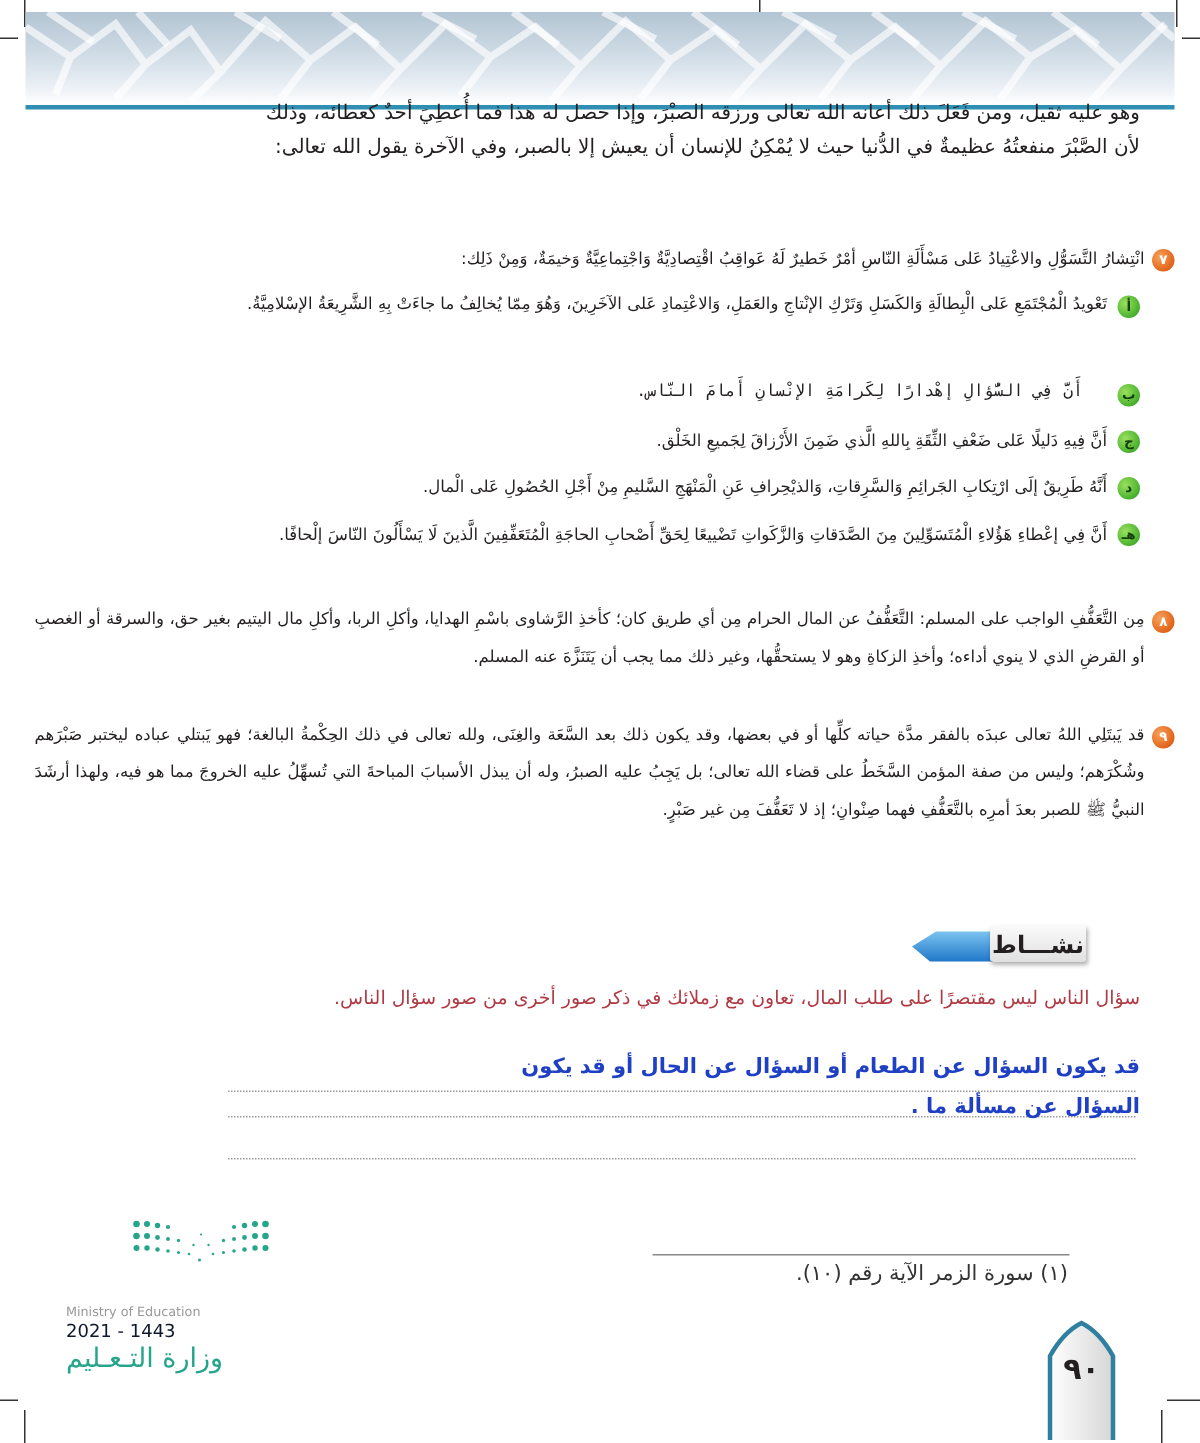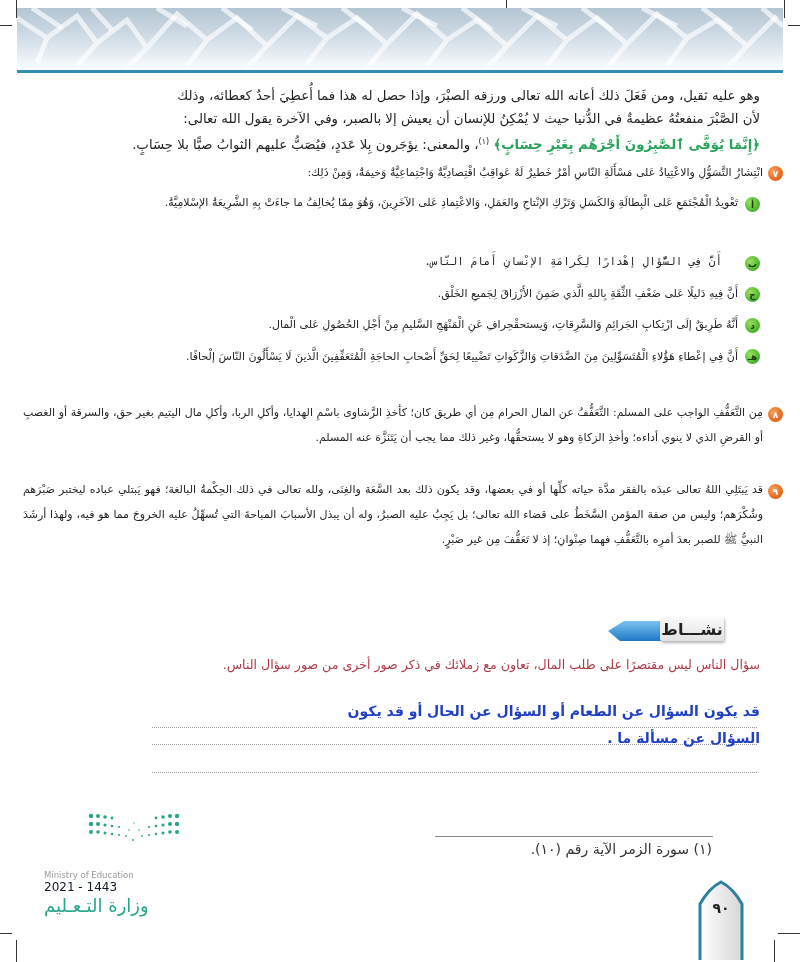--- a/index.html
+++ b/index.html
@@ -16,21 +16,21 @@
   .activity-q{position:absolute;right:40px;width:695px;top:652px;font-size:12.6px;line-height:26px;color:#b03a44;direction:rtl;text-align:right;}
   .answer-line{position:absolute;left:152px;width:605px;height:0;border-bottom:1px dotted #999;}
   .answer{position:absolute;direction:rtl;font-size:14px;font-weight:bold;color:#1f3fc4;white-space:nowrap;}
   .footnote-rule{position:absolute;left:435px;top:836px;width:278px;height:1px;background:#888;}
   .footnote{position:absolute;right:88px;top:841px;font-size:14px;direction:rtl;color:#333;}
   .logo-dots{position:absolute;left:88px;top:813px;}
   .logo-ar{position:absolute;left:44px;top:895px;font-size:18px;color:#27a58b;direction:rtl;}
   .logo-en{position:absolute;left:44px;top:870px;font-size:8.5px;color:#999;}
   .logo-year{position:absolute;left:44px;top:880px;font-size:12px;color:#0f172a;}
   .pagenum{position:absolute;left:697px;top:880px;width:48px;height:80px;}
-  .pagenum-text{position:absolute;left:697px;top:900px;width:48px;text-align:center;font-size:14px;font-weight:bold;}
+  .pagenum-text{position:absolute;left:697px;top:900px;width:48px;text-align:center;font-size:20px;font-weight:bold;}
 </style>
 </head>
 <body>
 
 <div class="crop" style="left:16px;top:0;width:1px;height:18px;"></div>
 <div class="crop" style="left:0;top:25px;width:12px;height:1px;"></div>
 <div class="crop" style="left:506px;top:0;width:1px;height:18px;"></div>
 <div class="crop" style="left:784px;top:0;width:1px;height:18px;"></div>
 <div class="crop" style="left:788px;top:25px;width:12px;height:1px;"></div>
 <div class="crop" style="left:0;top:933px;width:12px;height:1px;"></div>
@@ -41,43 +41,39 @@
 <div style="position:absolute;left:17px;top:8px;width:766px;height:62px;background:linear-gradient(180deg,#b3c5d3 0%,#cfdbe5 45%,#eaf0f5 80%,#ffffff 100%);overflow:hidden;">
   <svg width="766" height="62" viewBox="0 0 766 62" style="position:absolute;left:0;top:0;">
     <g stroke="#ffffff" stroke-opacity="0.65" stroke-width="5" fill="none">
       <path d="M0 10 L30 30 L20 55 M30 30 L60 8 L80 35 L60 58 M80 35 L110 12 L130 40 L110 60 M130 40 L160 6 L190 32 L170 58 M190 32 L220 10 L250 38 L230 60 M250 38 L280 8 L310 30 L290 56 M310 30 L340 10 L370 36 L350 60 M370 36 L400 6 L430 32 L410 58 M430 32 L460 12 L490 38 L470 60 M490 38 L520 8 L550 32 L530 58 M550 32 L580 10 L610 36 L590 60 M610 36 L640 6 L670 30 L650 58 M670 30 L700 12 L730 38 L710 60 M730 38 L760 8"></path>
       <path d="M15 0 L45 20 M75 0 L95 22 M140 0 L170 18 M205 0 L235 22 M265 0 L300 18 M325 0 L355 22 M385 0 L420 18 M445 0 L475 22 M505 0 L540 18 M565 0 L595 22 M625 0 L660 18 M685 0 L715 22 M745 0 L766 18"></path>
     </g>
   </svg>
 </div>
 <div style="position:absolute;left:17px;top:70px;width:766px;height:3px;background:#2f8fb3;"></div>
 
-<div class="para" style="top:84px;">
+<div class="para" style="top:64px;">
   <div>وهو عليه ثقيل، ومن فَعَلَ ذلك أعانه الله تعالى ورزقه الصبْرَ، وإذا حصل له هذا فما أُعطِيَ أحدٌ كعطائه، وذلك</div>
   <div>لأن الصَّبْرَ منفعتُهُ عظيمةٌ في الدُّنيا حيث لا يُمْكِنُ للإنسان أن يعيش إلا بالصبر، وفي الآخرة يقول الله تعالى:</div>
-  <div>
-    <span class="verse">﴿إِنَّمَا يُوَفَّى ٱلصَّٰبِرُونَ أَجْرَهُم بِغَيْرِ حِسَابٍ﴾</span>
-    <sup style="font-size:8px;">(١)</sup><span>، والمعنى: يؤجَرون بِلا عَدَدٍ، فيُصَبُّ عليهم الثوابُ صبًّا بلا حِسَابٍ.</span>
-  </div>
 </div>
 
 <div class="marker orange" style="left:768px;top:166px;">٧</div>
 <div class="item" style="right:37px;width:740px;top:160px;">انْتِشارُ التَّسَوُّلِ والاعْتِيادُ عَلى مَسْأَلَةِ النّاسِ أمْرٌ خَطيرٌ لَهُ عَواقِبُ اقْتِصادِيَّةٌ وَاجْتِماعِيَّةٌ وَخيمَةٌ، وَمِنْ ذَلِك:</div>
 
 <div class="marker green" style="left:745px;top:197px;">أ</div>
 <div class="item" style="right:62px;width:715px;top:190px;">تَعْويدُ الْمُجْتَمَعِ عَلى الْبِطالَةِ وَالكَسَلِ وَتَرْكِ الإنْتاجِ والعَمَلِ، وَالاعْتِمادِ عَلى الآخَرِينَ، وَهُوَ مِمّا يُخالِفُ ما جاءَتْ بِهِ الشَّرِيعَةُ الإسْلامِيَّةُ.</div>
 
 <div class="marker green" style="left:745px;top:256px;">ب</div>
 <div class="item" style="right:78px;width:715px;top:250px;font-family:Liberation Mono, monospace;">أَنَّ فِي السُّؤالِ إهْدارًا لِكَرامَةِ الإنْسانِ أَمامَ النّاس.</div>
 
 <div class="marker green" style="left:745px;top:287px;">ج</div>
 <div class="item" style="right:62px;width:715px;top:281px;">أَنَّ فِيهِ دَليلًا عَلى ضَعْفِ الثِّقَةِ بِاللهِ الَّذي ضَمِنَ الأَرْزاقَ لِجَميعِ الخَلْق.</div>
 
 <div class="marker green" style="left:745px;top:318px;">د</div>
-<div class="item" style="right:62px;width:715px;top:312px;">أَنَّهُ طَرِيقٌ إلَى ارْتِكابِ الجَرائِمِ وَالسَّرِقاتِ، وَيستحقْحِرافِ عَنِ الْمَنْهَجِ السَّليمِ مِنْ أَجْلِ الحُصُولِ عَلى الْمال.</div>
+<div class="item" style="right:62px;width:715px;top:312px;">أَنَّهُ طَرِيقٌ إلَى ارْتِكابِ الجَرائِمِ وَالسَّرِقاتِ، وَالذيْحِرافِ عَنِ الْمَنْهَجِ السَّليمِ مِنْ أَجْلِ الحُصُولِ عَلى الْمال.</div>
 
 <div class="marker green" style="left:745px;top:349px;">هـ</div>
 <div class="item" style="right:62px;width:715px;top:342px;line-height:30px;">أَنَّ فِي إعْطاءِ هَؤُلاءِ الْمُتَسَوِّلِينَ مِنَ الصَّدَقاتِ وَالزَّكَواتِ تَضْييعًا لِحَقِّ أَصْحابِ الحاجَةِ الْمُتَعَفِّفِينَ الَّذينَ لَا يَسْأَلُونَ النّاسَ إلْحافًا.</div>
 
 <div class="marker orange" style="left:768px;top:407px;">٨</div>
 <div class="item" style="right:37px;width:740px;top:400px;line-height:25px;">مِن التَّعَفُّفِ الواجب على المسلم: التَّعَفُّفُ عن المال الحرام مِن أي طريق كان؛ كأخذِ الرَّشاوى باسْمِ الهدايا، وأكلِ الربا، وأكلِ مال اليتيم بغير حق، والسرقة أو الغصبِ أو القرضِ الذي لا ينوي أداءه؛ وأخذِ الزكاةِ وهو لا يستحقُّها، وغير ذلك مما يجب أن يَتَنَزَّهَ عنه المسلم.</div>
 
 <div class="marker orange" style="left:768px;top:484px;">٩</div>
 <div class="item" style="right:37px;width:740px;top:477px;line-height:25px;">قد يَبتَلِي اللهُ تعالى عبدَه بالفقر مدَّة حياته كلِّها أو في بعضها، وقد يكون ذلك بعد السَّعَة والغِنَى، ولله تعالى في ذلك الحِكْمةُ البالغة؛ فهو يَبتلي عباده ليختبر صَبْرَهم وشُكْرَهم؛ وليس من صفة المؤمن السَّخَطُ على قضاء الله تعالى؛ بل يَجِبُ عليه الصبرُ، وله أن يبذل الأسبابَ المباحةَ التي تُسهِّلُ عليه الخروجَ مما هو فيه، ولهذا أرشَدَ النبيُّ ﷺ للصبر بعدَ أمرِه بالتَّعَفُّفِ فهما صِنْوانِ؛ إذ لا تَعَفُّفَ مِن غير صَبْرٍ.</div>
 

